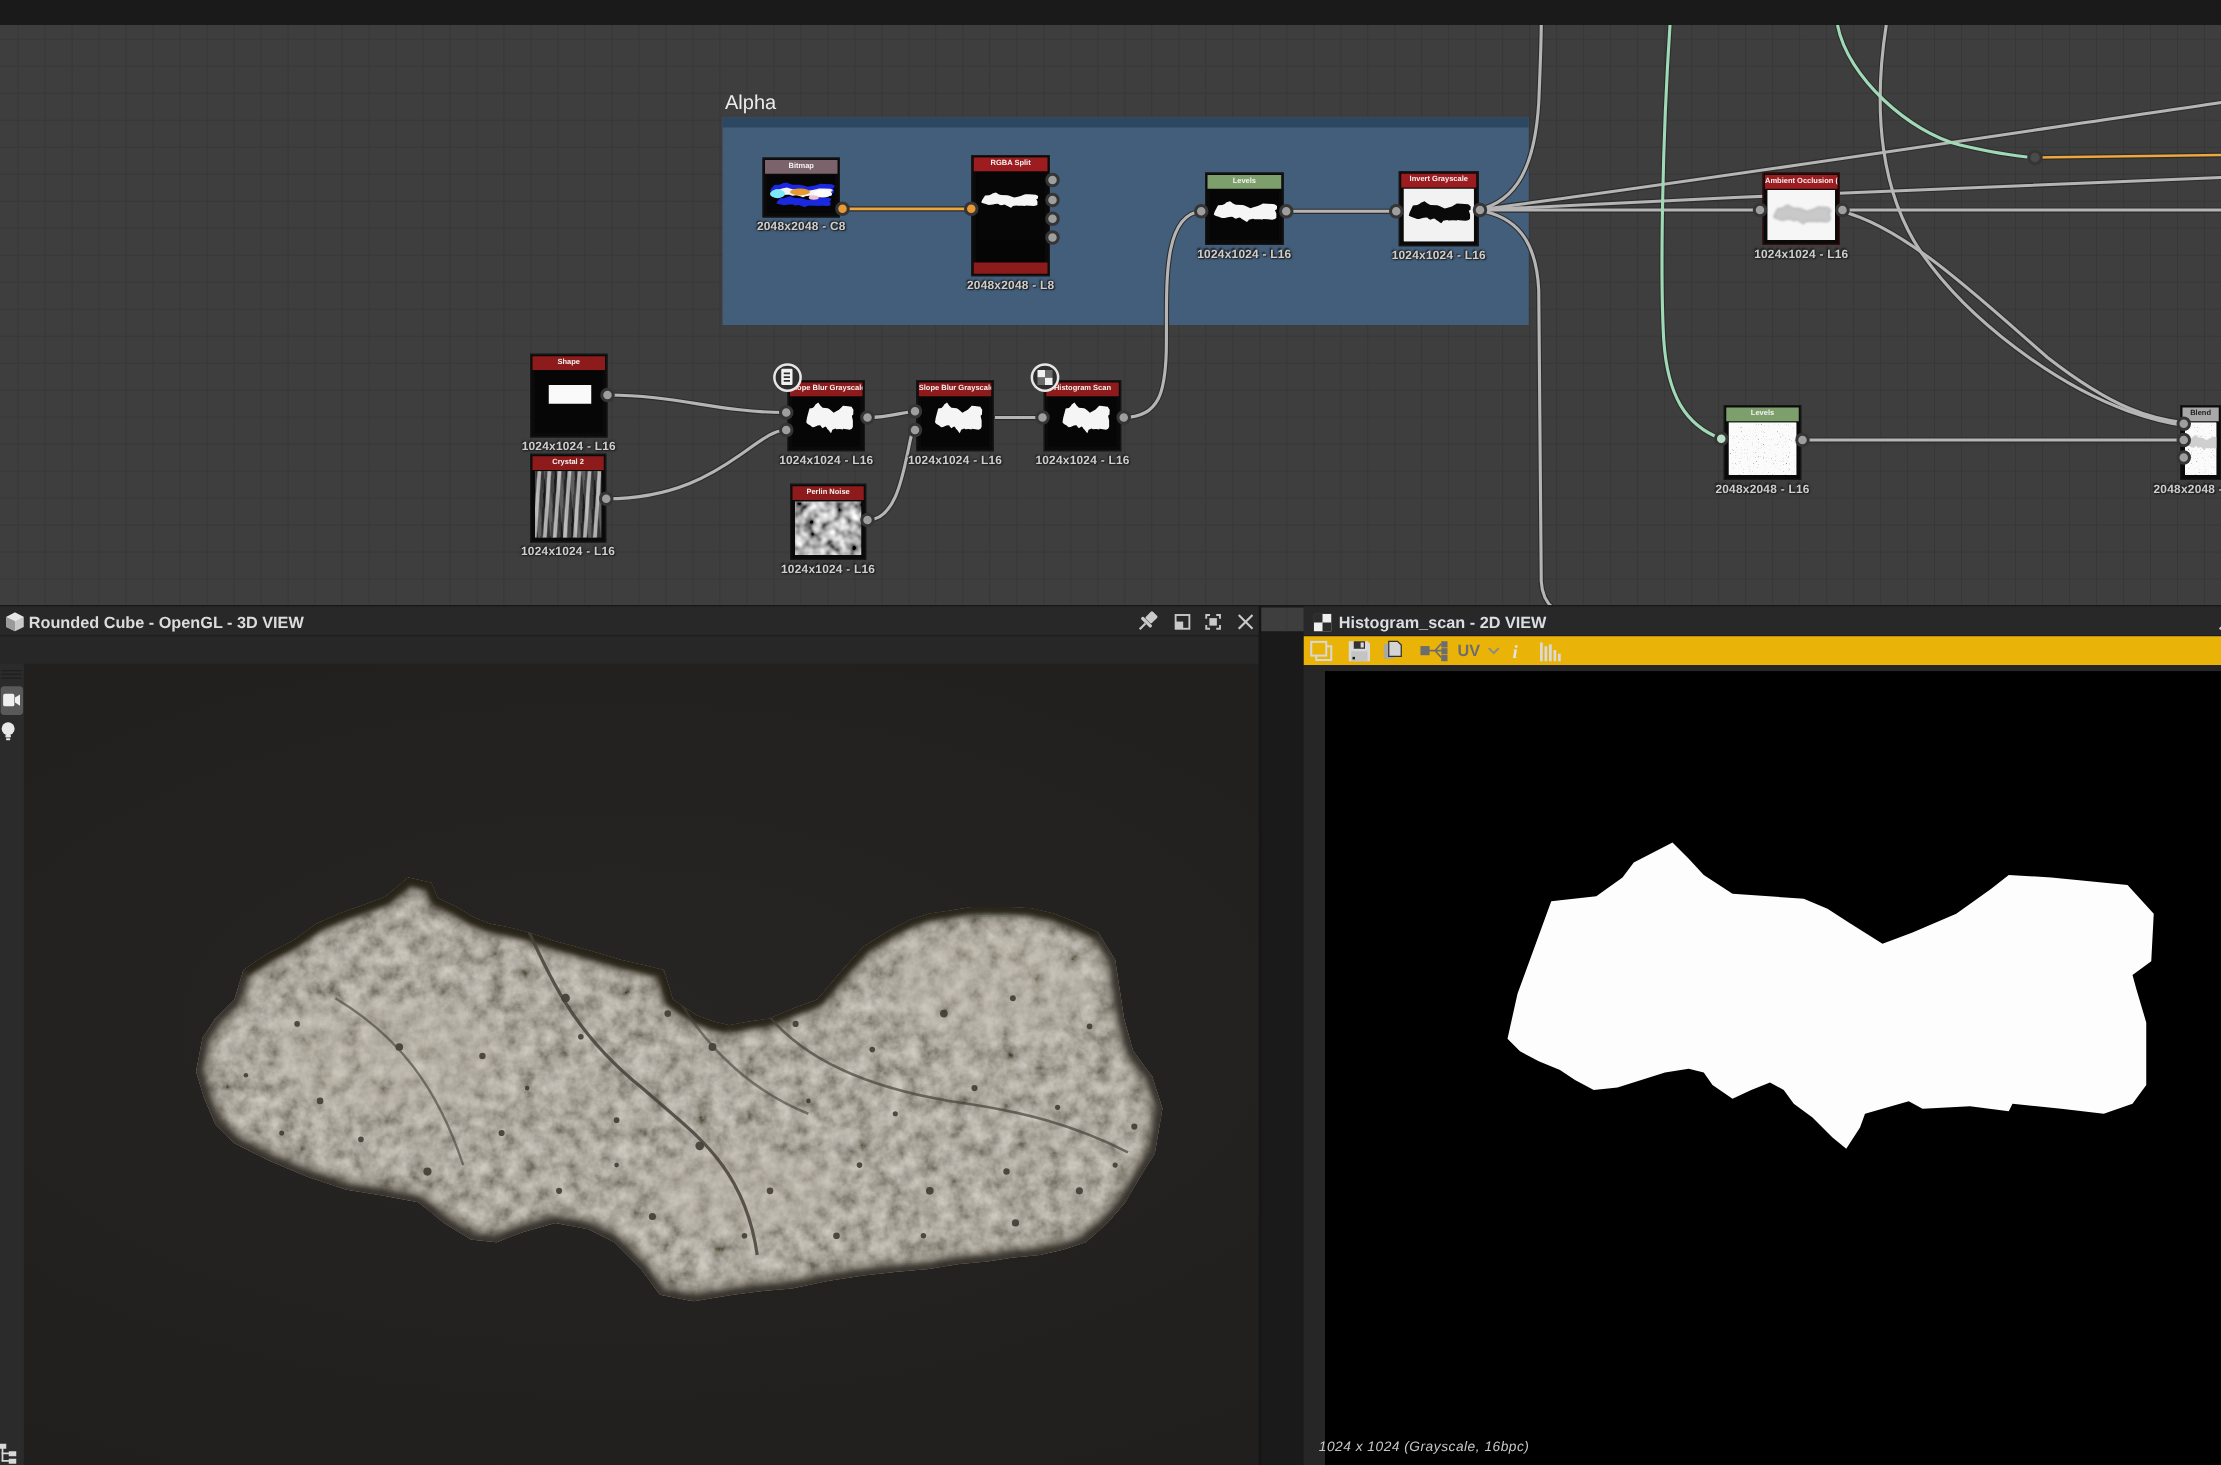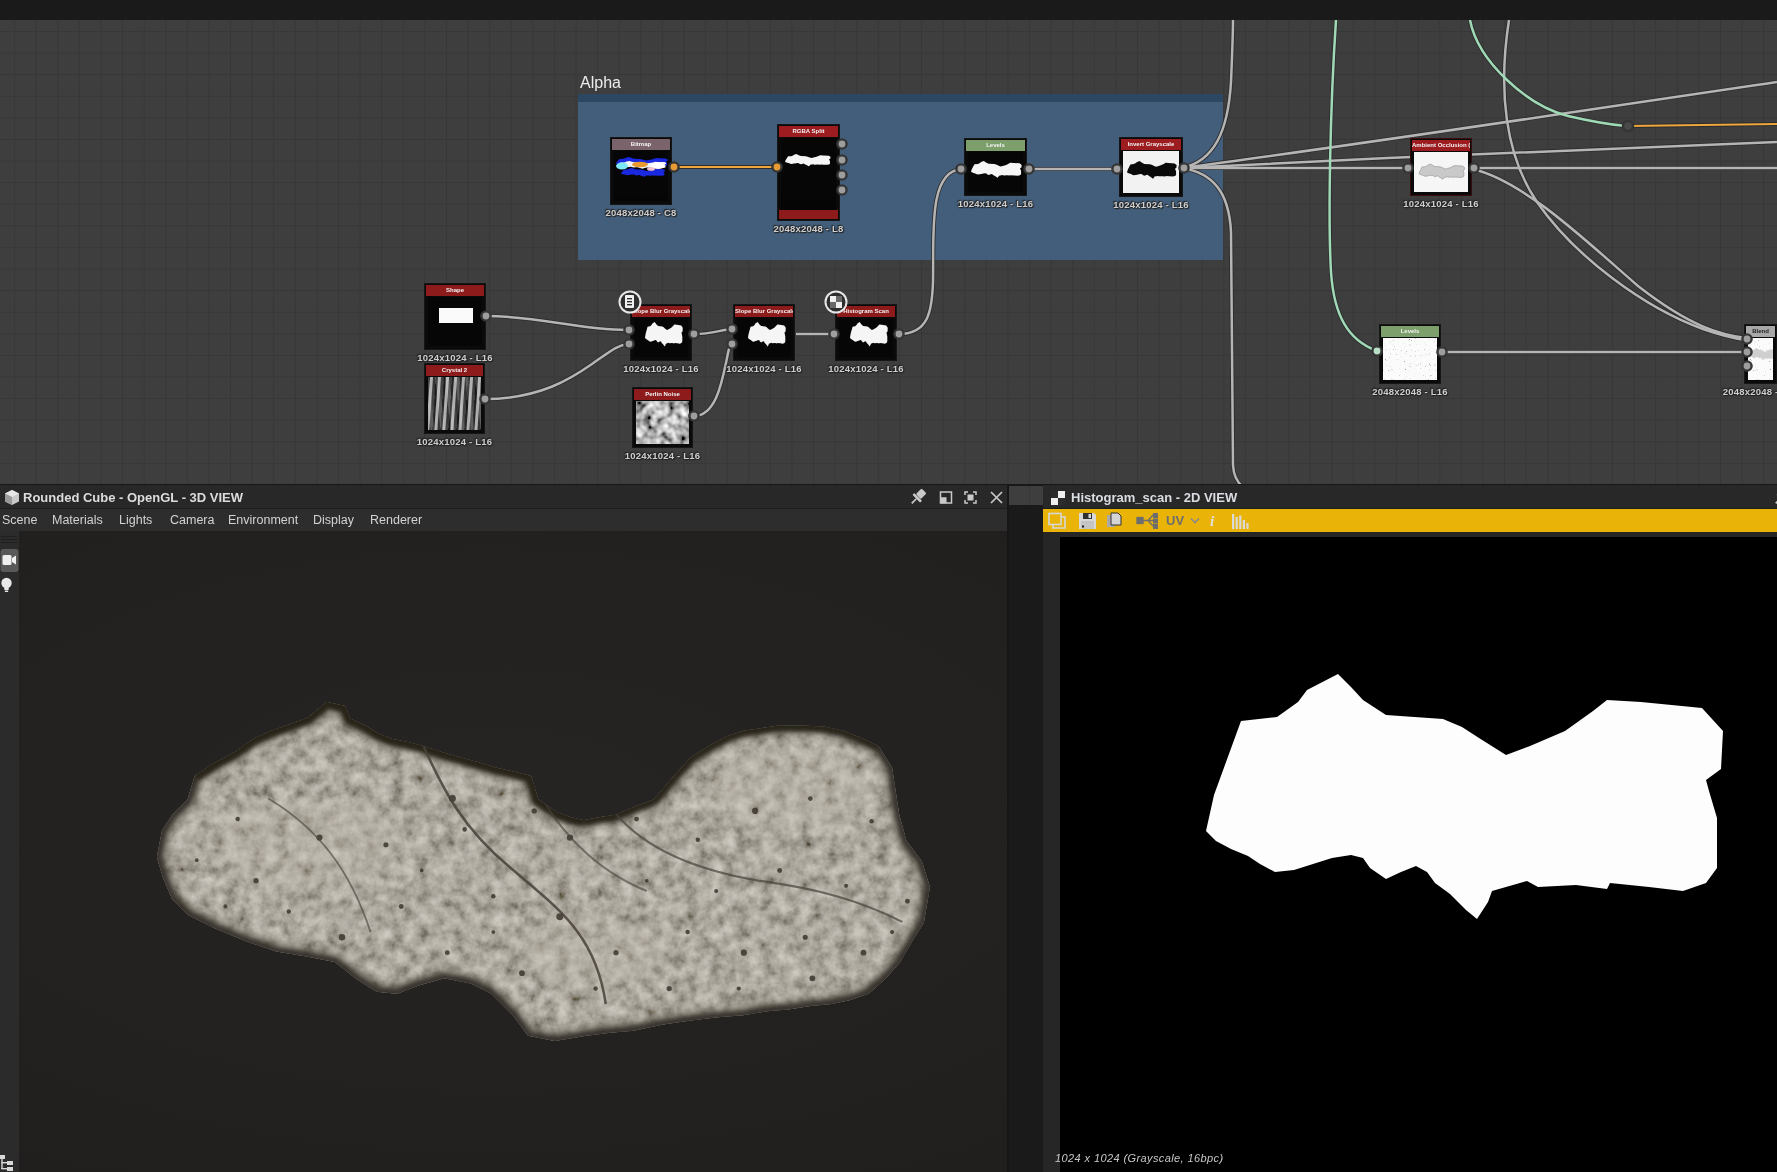--- a/index.html
+++ b/index.html
@@ -118,21 +118,21 @@
       <g fill="none" stroke="#9fd9b6" stroke-width="2.5">
         <path d="M1336,0 C1330,90 1328,200 1331,252 C1334,296 1348,320 1377,331"></path>
         <path d="M1470,0 C1478,42 1528,86 1568,96 C1598,103 1614,105 1626,106"></path>
       </g>
       <g fill="none" stroke="#eda73d" stroke-width="2.2">
         <path d="M674,147 L776,147"></path>
         <path d="M1628,106 L1777,104"></path>
       </g>
     </svg>
 
-    <div class="node" style="left:610px;top:117px;width:62px;height:68px">
+    <div class="node" style="left:610px;top:106px;width:62px;height:48px">
       <div class="nh" style="background:#7b636b">Bitmap</div>
       <div class="nb"><svg width="56" height="45">
         <rect width="56" height="45" fill="#060606"></rect>
         <g>
           <use href="#blobP" transform="translate(2,6) scale(0.1,0.042)" fill="#1a28e0"></use>
           <use href="#blobP" transform="translate(7,17) scale(0.085,0.036)" fill="#1a28e0"></use>
           <use href="#blobP" transform="translate(3,10) scale(0.095,0.032)" fill="#f4f4f4"></use>
           <ellipse cx="8" cy="15" rx="6" ry="3.5" fill="#7de8f8"></ellipse>
           <ellipse cx="26" cy="13.5" rx="8" ry="2.8" fill="#e89a30"></ellipse>
           <ellipse cx="44" cy="15" rx="7" ry="3" fill="#ffffff"></ellipse>
@@ -305,29 +305,20 @@
             <rect x="54.3" y="10" width="4.5" height="4.5" fill="#c9c9c9"></rect>
         </g>
         <g stroke="#c9c9c9" stroke-width="1.5" fill="none">
           <path d="M78,7 L78,4 L81,4 M86,4 L89,4 L89,7 M89,12 L89,15 L86,15 M81,15 L78,15 L78,12"></path>
           <rect x="80.5" y="6.5" width="6" height="6" fill="#c9c9c9" stroke="none"></rect>
         </g>
         <g stroke="#c9c9c9" stroke-width="1.7">
           <path d="M104,4 L115,15 M115,4 L104,15"></path>
         </g>
       </svg>
-    </div>
-    <div id="menu3d">
-      <span style="left:2px">Scene</span>
-        <span style="left:52px">Materials</span>
-      <span style="left:119px">Lights</span>
-        <span style="left:170px">Camera</span>
-      <span style="left:228px">Environment</span>
-        <span style="left:313px">Display</span>
-      <span style="left:370px">Renderer</span>
     </div>
     <div id="vp3d"><svg width="988" height="641" viewBox="19 531 988 641">
       <defs>
         <clipPath id="rockClip">
               <use href="#rockP"></use>
             </clipPath>
         <path id="rockP" d="M177,877 L171,857 L176,831 L186,816 L201,801 L208,778 L226,766 L247,755 L265,742 L283,734 L303,727 L319,721 L337,706 L355,710 L360,722 L375,729 L388,737 L401,742 L416,745 L432,749 L450,755 L468,760 L486,765 L503,770 L520,774 L537,778 L544,801 L562,813 L575,818 L588,821 L605,818 L619,816 L638,808 L657,801 L675,780 L693,760 L712,748 L729,739 L745,734 L759,732 L778,729 L806,729 L824,730 L842,734 L860,741 L877,749 L890,770 L897,816 L904,841 L919,861 L927,886 L921,921 L909,940 L898,959 L884,975 L867,990 L849,996 L831,1000 L810,1002 L790,1005 L768,1007 L744,1011 L719,1013 L693,1016 L666,1020 L637,1026 L614,1028 L591,1031 L560,1036 L534,1031 L519,1011 L498,990 L478,980 L452,975 L427,982 L406,990 L386,988 L365,975 L345,959 L319,954 L288,949 L258,939 L227,926 L201,913 L186,898 Z"></path>
         <filter id="rockNoise" x="0" y="0" width="100%" height="100%">
           <feTurbulence type="fractalNoise" baseFrequency="0.08" numOctaves="4" seed="8"></feTurbulence>
           <feColorMatrix type="matrix" values="0 0 0 1.3 -0.1  0 0 0 1.28 -0.11  0 0 0 1.22 -0.13  0 0 0 0 1"></feColorMatrix>

